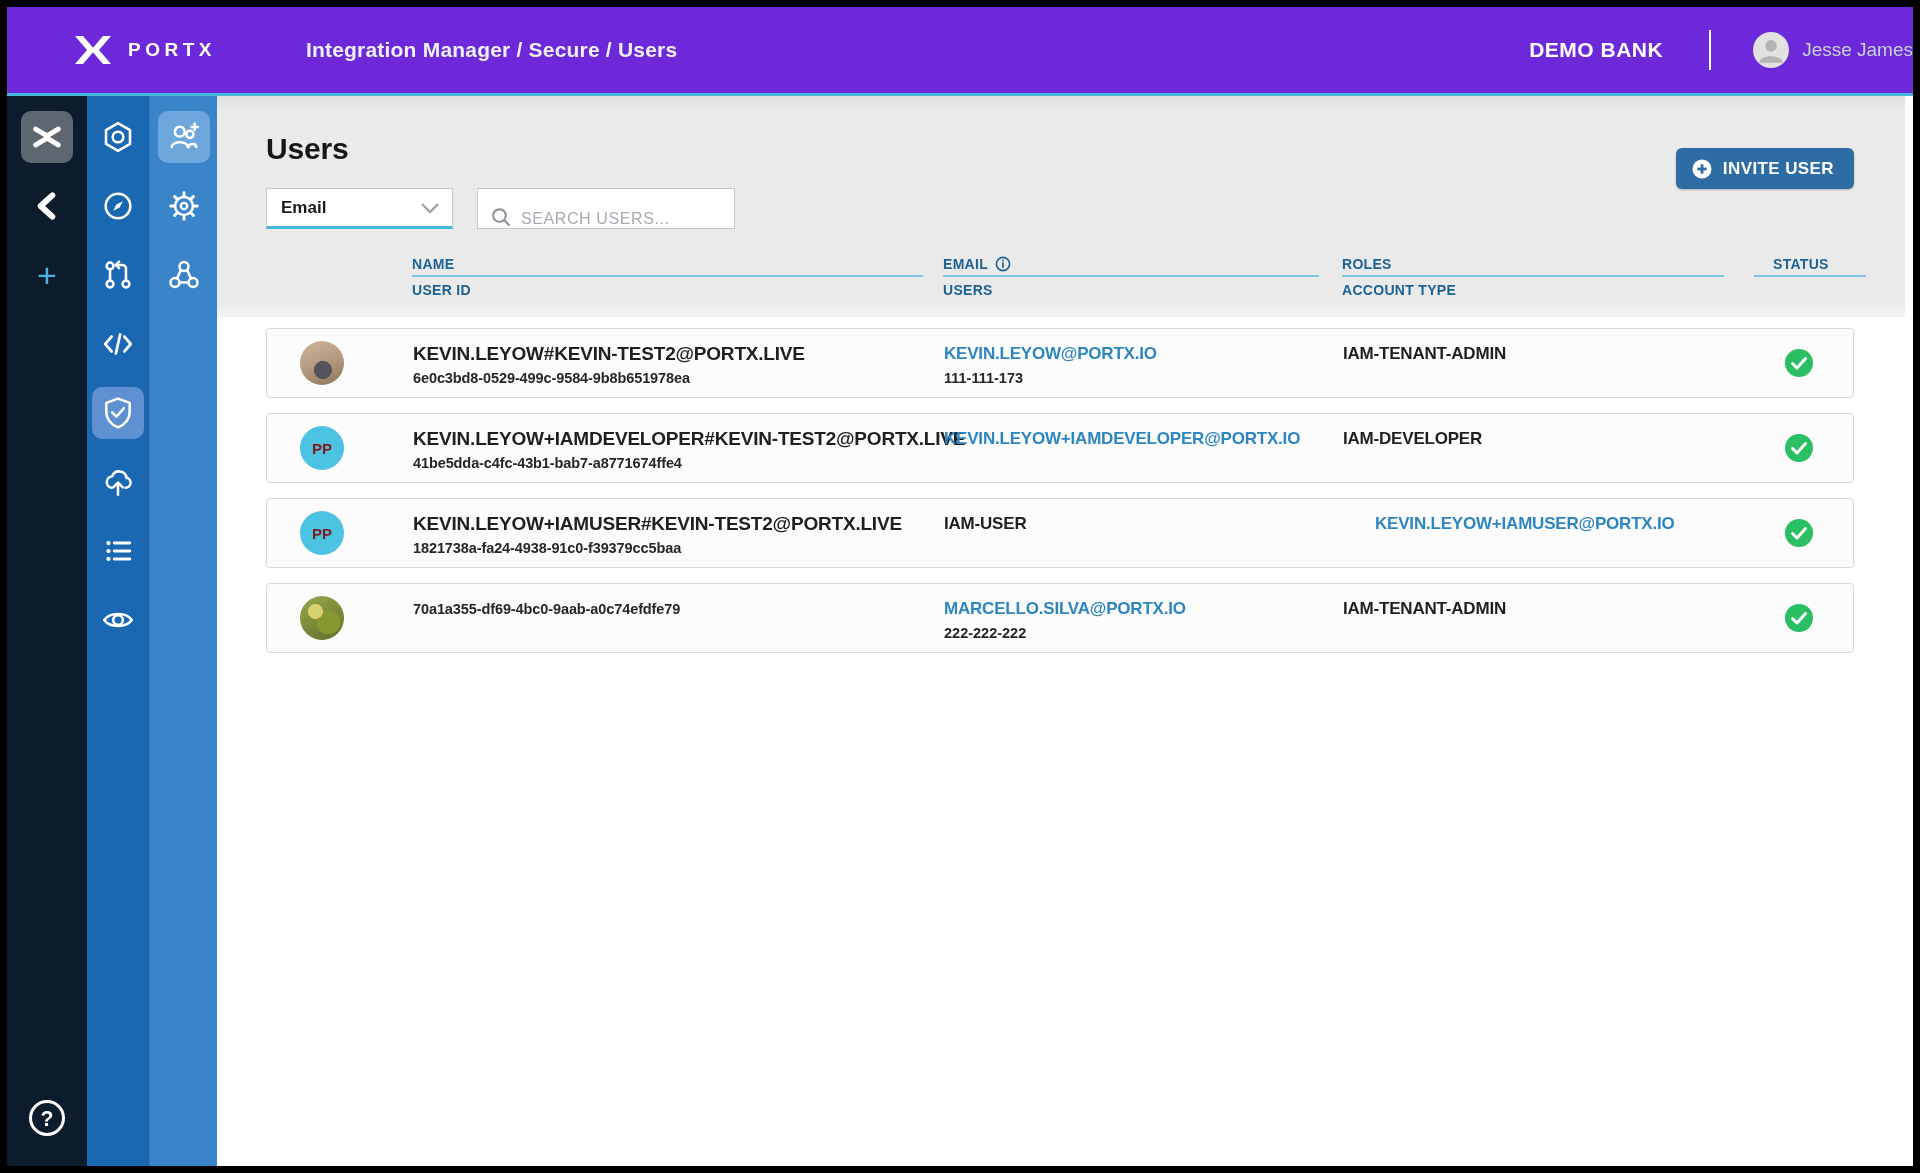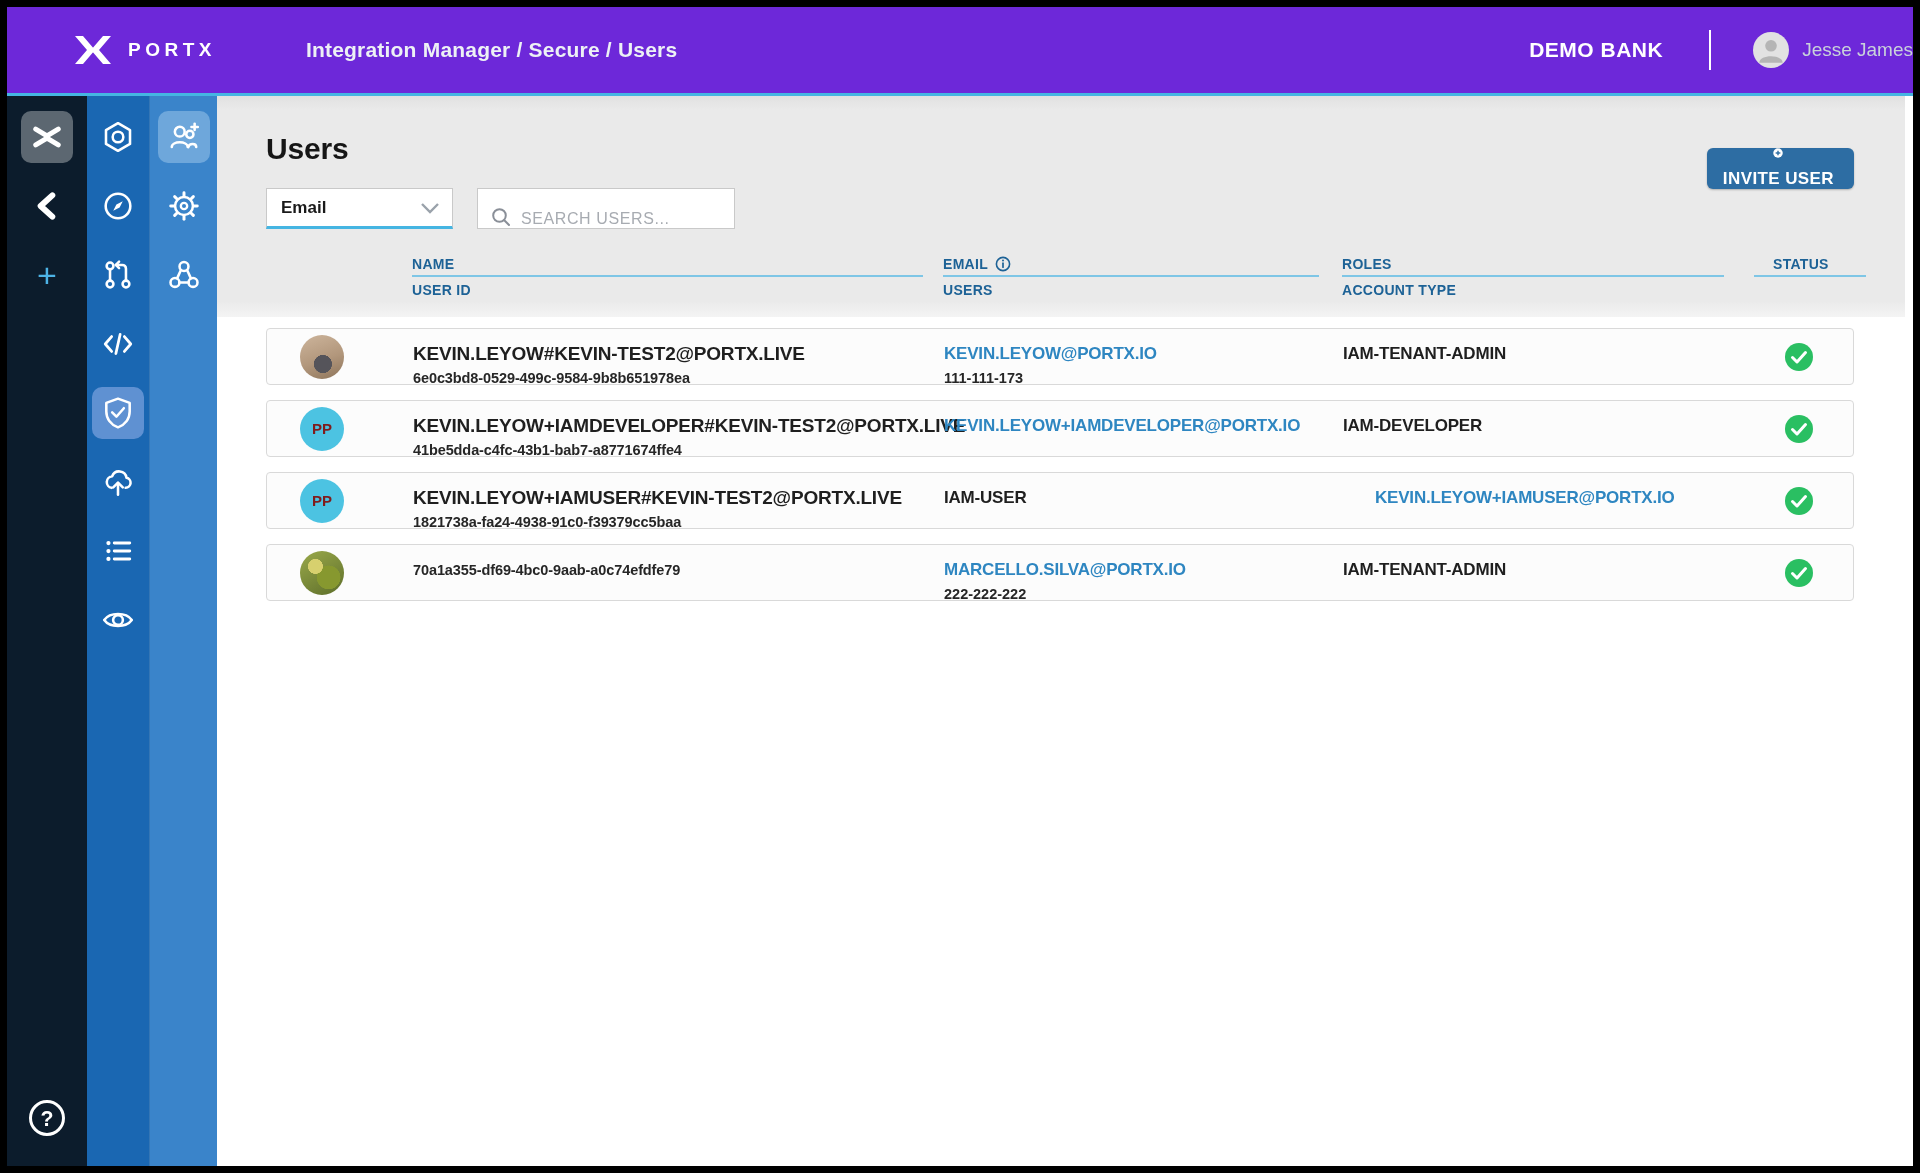--- a/index.html
+++ b/index.html
@@ -40,37 +40,37 @@
   .page-title { font-size:30px; font-weight:bold; color:#161616; margin:36px 0 22px; letter-spacing:-0.2px; }
 
   .controls { display:flex; align-items:center; }
   .filter-select { width:187px; height:41px; background:#fff; border:1px solid #c9c9c9; border-bottom:3px solid #45b5e2; display:flex; align-items:center; padding:0 12px 0 14px; cursor:pointer; }
   .filter-value { font-size:17px; font-weight:bold; color:#1a1a1a; }
   .filter-select svg { margin-left:auto; }
   .search-box { width:258px; height:41px; background:#fff; border:1px solid #c9c9c9; display:flex; align-items:flex-end; margin-left:24px; padding:0 10px 0 12px; }
   .search-box input { border:none; outline:none; flex:1; min-width:0; font-family:"Liberation Sans",sans-serif; font-size:16px; letter-spacing:0.6px; color:#333; background:transparent; margin-left:9px; }
   .search-box input::placeholder { color:#a7abb1; }
 
-  .invite-btn { position:absolute; top:52px; right:59px; height:41px; background:#2d6da3; border:none; border-radius:6px; color:#fff; font-family:"Liberation Sans",sans-serif; font-size:17px; font-weight:bold; letter-spacing:0.4px; display:flex; align-items:center; gap:11px; padding:0 20px 0 16px; cursor:pointer; box-shadow:0 1px 2px rgba(0,0,0,0.25);flex-direction:column; }
+  .invite-btn { position:absolute; top:52px; right:59px; height:41px; background:#2d6da3; border:none; border-radius:6px; color:#fff; font-family:"Liberation Sans",sans-serif; font-size:17px; font-weight:bold; letter-spacing:0.4px; display:flex; align-items:center; gap:11px; padding:0 20px 0 16px; cursor:pointer; box-shadow:0 1px 2px rgba(0,0,0,0.25); }
 
   
   .thead { position:relative; height:48px; margin-top:26px; color:#1d6296; }
   .hcol { position:absolute; top:0; }
   .hcol .h1 { font-size:14px; font-weight:bold; letter-spacing:0.3px; height:18px; display:flex; align-items:center; gap:7px; }
   .hcol .rule { height:2px; background:#7ec6e6; margin-top:2px; }
   .hcol .h2 { font-size:14px; font-weight:bold; letter-spacing:0.3px; margin-top:5px; }
   .hc-name  { left:146px; width:511px; }
   .hc-email { left:677px; width:376px; }
   .hc-roles { left:1076px; width:382px; }
   .hc-status{ left:1507px; width:93px; }
   .hc-status .rule { margin-left:-19px; width:112px; }
 
   
   .rows { padding:11px 59px 0 49px; display:flex; flex-direction:column; gap:15px; background:#fff; }
-  .card { height:57px; background:#fcfcfc; border:1px solid #d9d9d9; border-radius:4px; display:flex; align-items:stretch; }
+  .card { height:70px; background:#fcfcfc; border:1px solid #d9d9d9; border-radius:4px; display:flex; align-items:stretch; }
   .cell { padding-top:13px; }
   .cell-avatar { width:146px; display:flex; align-items:center; padding:0 0 0 33px; }
   .avatar { width:44px; height:44px; border-radius:50%; flex:0 0 auto; }
   .avatar-initials { display:flex; align-items:center; justify-content:center; color:#7f1d1d; font-size:15px; font-weight:bold; }
   .avatar-photo-desk { background: radial-gradient(circle at 52% 66%, #55545a 0 24%, rgba(0,0,0,0) 25%), linear-gradient(160deg, #cdb59c, #b2977c 55%, #8d745a); }
   .avatar-photo-plant { background: radial-gradient(circle at 35% 35%, #d7d06e 0 18%, rgba(0,0,0,0) 19%), radial-gradient(circle at 65% 60%, #87982f 0 30%, rgba(0,0,0,0) 31%), linear-gradient(150deg, #9aa94a, #5d6e2a); }
   .cell-name { width:531px; }
   .row-name { font-size:19px; font-weight:600; color:#1f1f1f; letter-spacing:-0.2px; line-height:24px; white-space:nowrap; }
   .row-id { font-size:14.5px; font-weight:bold; color:#262626; margin-top:4px; letter-spacing:-0.1px; }
   .cell-email { width:399px; }

